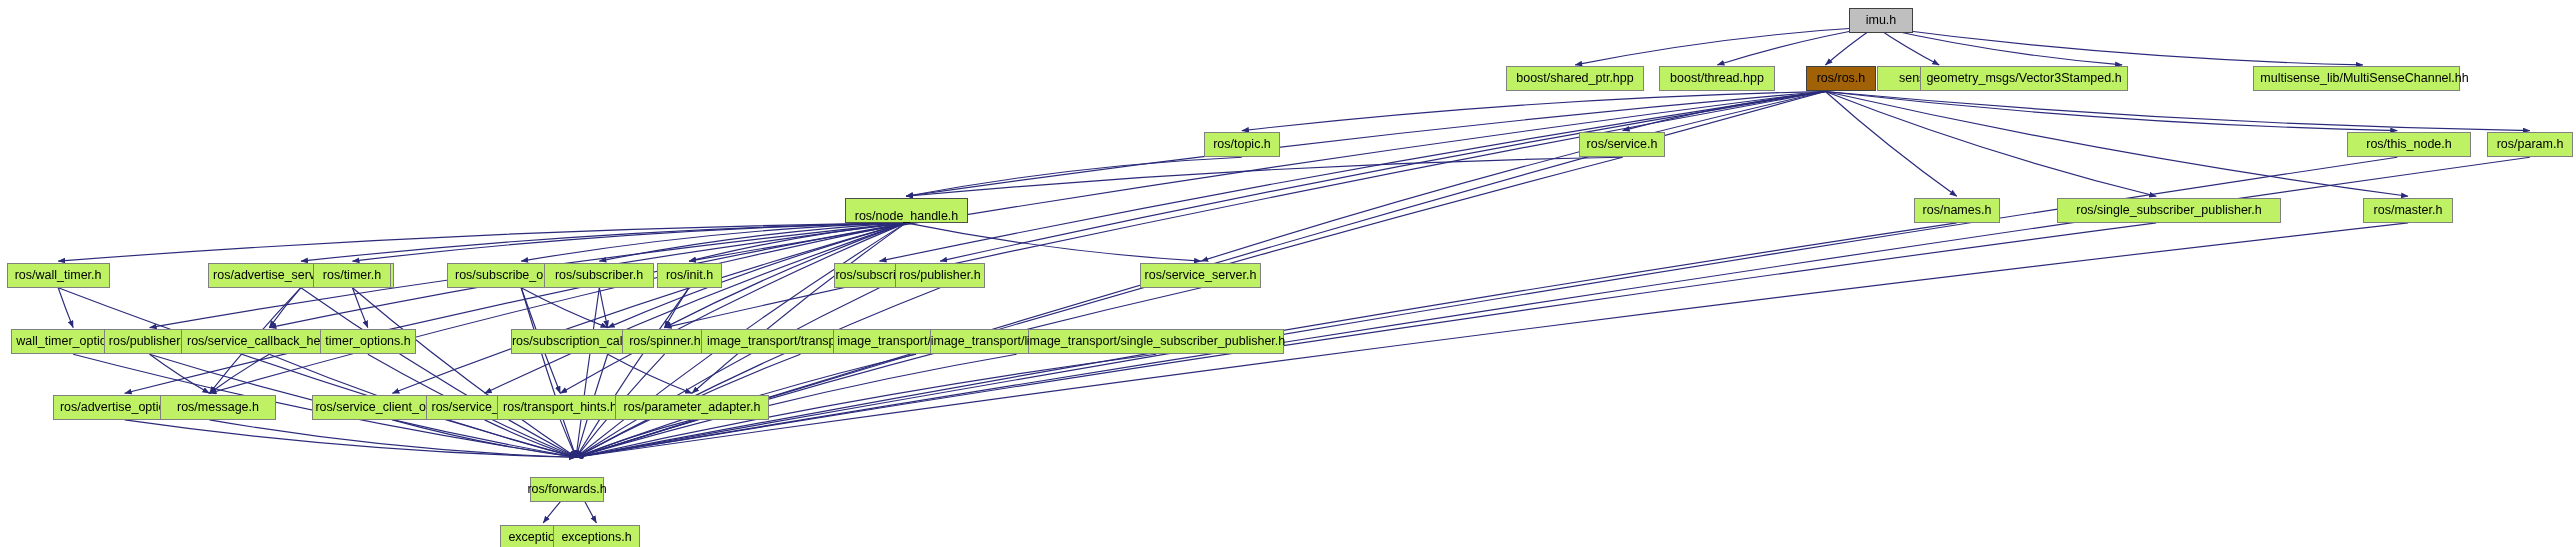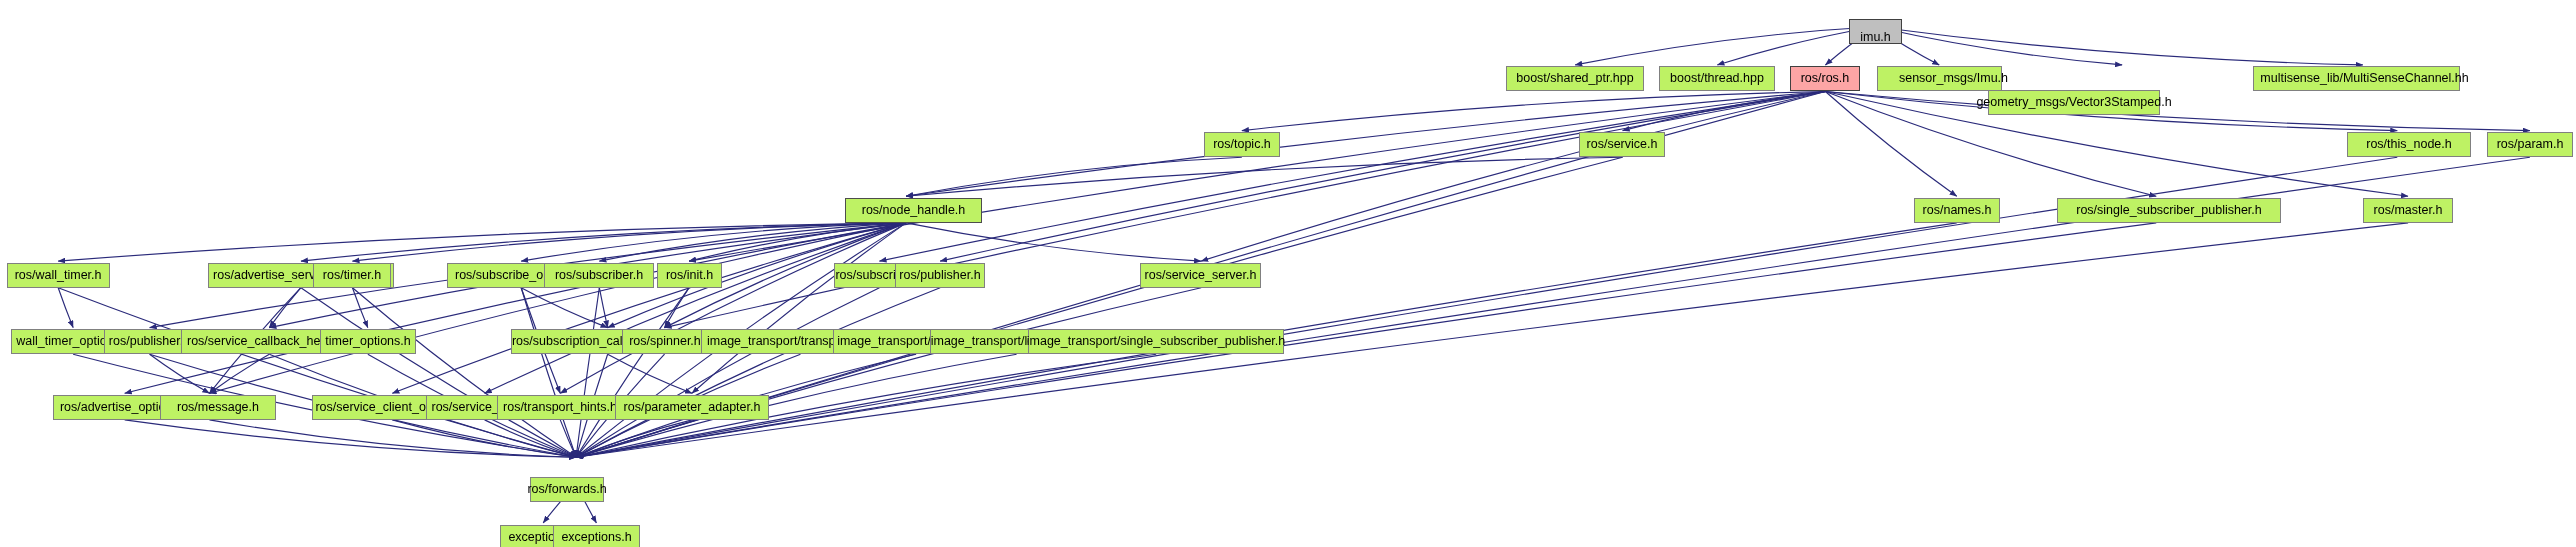--- a/index.html
+++ b/index.html
@@ -36,21 +36,22 @@
     white-space: nowrap;
     height: 25px;
     border-radius: 0;
   }
   .gnode.root {
     border: 1.7px solid #404040;
     background: #bfbfbf;
   }
   .gnode.emph {
     border: 1.7px solid #404040;
-    background: #fca5a5;
+    background: #a16207;
+    margin-left: 16px;
   }
   .gnode.thick {
     border: 1.2px solid #4d4d4d;
   }
   .gnode-label {
     pointer-events: none;
   }
 </style>
 </head>
 <body>
@@ -144,54 +145,54 @@
         <path d="M 2897 268 Q 1792.9566758727249 393.03019015420364 693 550" fill="none" stroke="#2a2a7a" stroke-width="1.4" marker-end="url(#arrowhead)"></path>
         <path d="M 963 426 Q 824.05604300559 479.4123517057203 693 550" fill="none" stroke="#2a2a7a" stroke-width="1.4" marker-end="url(#arrowhead)"></path>
         <path d="M 1102 426 Q 893.3466849355323 474.30075918252163 693 550" fill="none" stroke="#2a2a7a" stroke-width="1.4" marker-end="url(#arrowhead)"></path>
         <path d="M 1223 426 Q 954.3322533856579 472.3233410838603 693 550" fill="none" stroke="#2a2a7a" stroke-width="1.4" marker-end="url(#arrowhead)"></path>
         <path d="M 1391 426 Q 1039.1839201816363 472.14819586114555 693 550" fill="none" stroke="#2a2a7a" stroke-width="1.4" marker-end="url(#arrowhead)"></path>
         <path d="M 693 582 Q 672.1916348615594 604.6105229155659 653.5 629" fill="none" stroke="#2a2a7a" stroke-width="1.4" marker-end="url(#arrowhead)"></path>
         <path d="M 693 582 Q 704.4896093081957 605.8963738712597 717.5 629" fill="none" stroke="#2a2a7a" stroke-width="1.4" marker-end="url(#arrowhead)"></path>
       </g>
   </svg>
   <div id="nodes">
-      <div class="gnode root" style="left: 1849px; top: 19px; width: 53px; align-items: flex-end;">
+      <div class="gnode root" style="left: 1849px; top: 8px; width: 64px;">
         <span class="gnode-label">imu.h</span>
       </div>
       <div class="gnode " style="left: 1506px; top: 66px; width: 138px;">
         <span class="gnode-label">boost/shared_ptr.hpp</span>
       </div>
       <div class="gnode " style="left: 1659px; top: 66px; width: 116px;">
         <span class="gnode-label">boost/thread.hpp</span>
       </div>
       <div class="gnode emph" style="left: 1790px; top: 66px; width: 70px;">
         <span class="gnode-label">ros/ros.h</span>
       </div>
       <div class="gnode " style="left: 1877px; top: 66px; width: 125px; padding-left: 28px;">
         <span class="gnode-label">sensor_msgs/Imu.h</span>
       </div>
-      <div class="gnode " style="left: 1988px; top: 66px; width: 172px; margin-top: 24px;">
+      <div class="gnode " style="left: 1920px; top: 66px; width: 208px;">
         <span class="gnode-label">geometry_msgs/Vector3Stamped.h</span>
       </div>
       <div class="gnode " style="left: 2253px; top: 66px; width: 207px; padding-left: 16px;">
         <span class="gnode-label">multisense_lib/MultiSenseChannel.hh</span>
       </div>
       <div class="gnode " style="left: 1204px; top: 132px; width: 76px;">
         <span class="gnode-label">ros/topic.h</span>
       </div>
       <div class="gnode " style="left: 1579px; top: 132px; width: 86px;">
         <span class="gnode-label">ros/service.h</span>
       </div>
       <div class="gnode " style="left: 2347px; top: 132px; width: 124px;">
         <span class="gnode-label">ros/this_node.h</span>
       </div>
       <div class="gnode " style="left: 2487px; top: 132px; width: 86px;">
         <span class="gnode-label">ros/param.h</span>
       </div>
-      <div class="gnode thick" style="left: 845px; top: 198px; width: 137px;">
+      <div class="gnode thick" style="left: 845px; top: 198px; width: 123px; align-items: flex-end;">
         <span class="gnode-label">ros/node_handle.h</span>
       </div>
       <div class="gnode " style="left: 1914px; top: 198px; width: 86px;">
         <span class="gnode-label">ros/names.h</span>
       </div>
       <div class="gnode " style="left: 2057px; top: 198px; width: 224px;">
         <span class="gnode-label">ros/single_subscriber_publisher.h</span>
       </div>
       <div class="gnode " style="left: 2363px; top: 198px; width: 90px;">
         <span class="gnode-label">ros/master.h</span>

